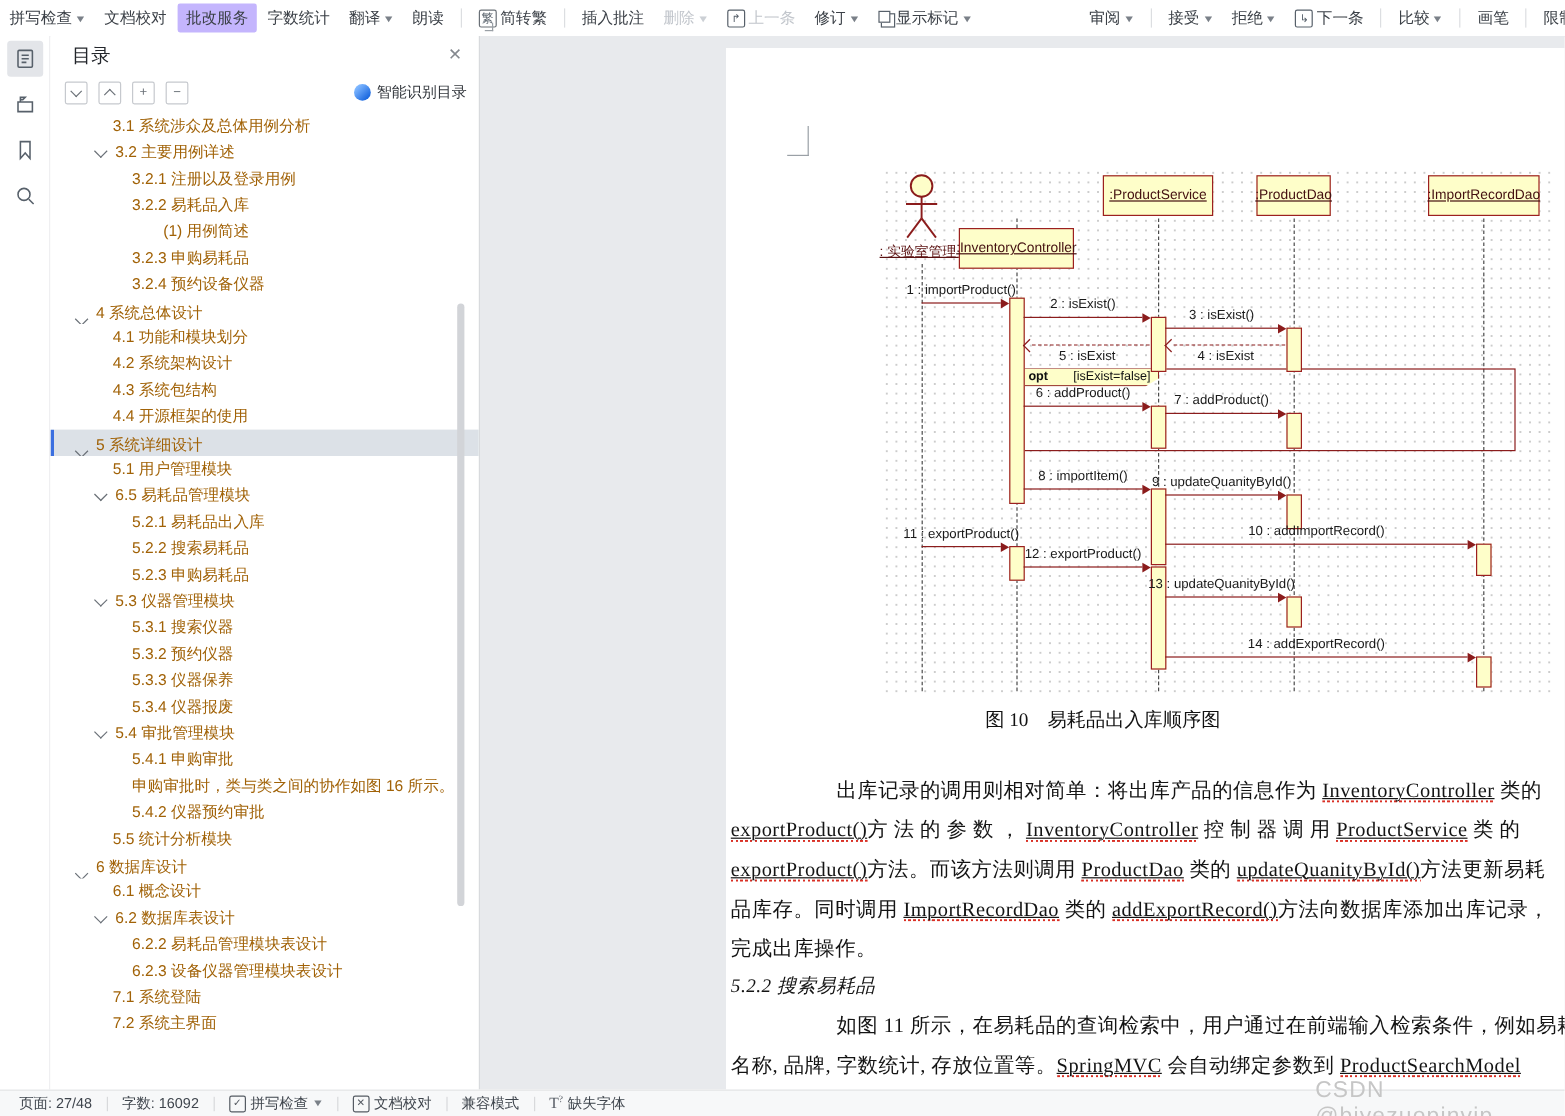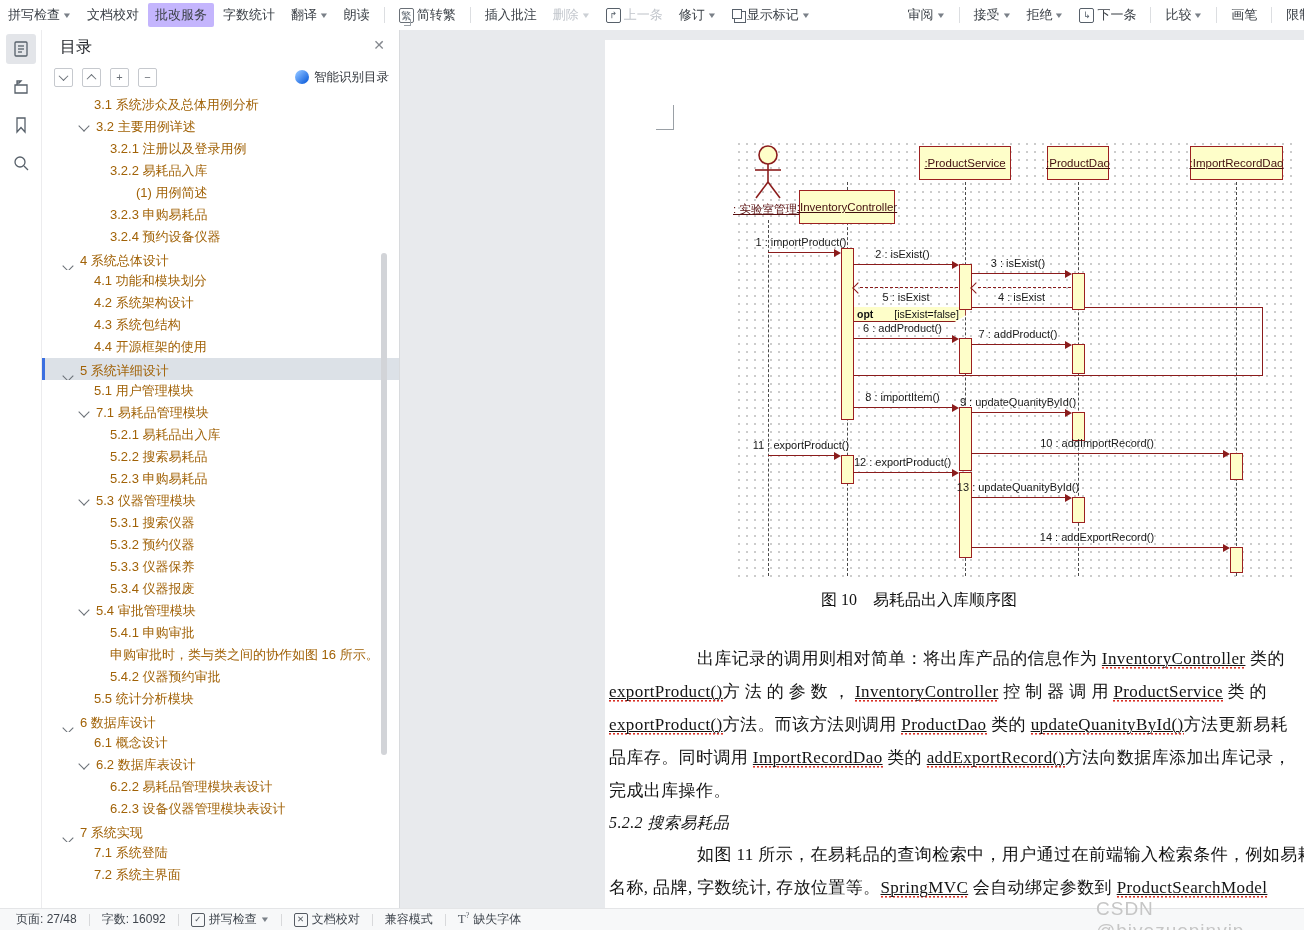--- a/index.html
+++ b/index.html
@@ -265,21 +265,21 @@
         </div>
         <div class="trow lvl0 sel">
           <span class="chev"></span>
           <span class="ttext">5 系统详细设计</span>
         </div>
         <div class="trow lvl2">
           <span class="ttext">5.1 用户管理模块</span>
         </div>
         <div class="trow lvl1">
           <span class="chev"></span>
-          <span class="ttext">7.1 易耗品管理模块</span>
+          <span class="ttext">6.5 易耗品管理模块</span>
         </div>
         <div class="trow lvl3">
           <span class="ttext">5.2.1 易耗品出入库</span>
         </div>
         <div class="trow lvl3">
           <span class="ttext">5.2.2 搜索易耗品</span>
         </div>
         <div class="trow lvl3">
           <span class="ttext">5.2.3 申购易耗品</span>
         </div>
@@ -324,24 +324,20 @@
         </div>
         <div class="trow lvl1">
           <span class="chev"></span>
           <span class="ttext">6.2 数据库表设计</span>
         </div>
         <div class="trow lvl3">
           <span class="ttext">6.2.2 易耗品管理模块表设计</span>
         </div>
         <div class="trow lvl3">
           <span class="ttext">6.2.3 设备仪器管理模块表设计</span>
-        </div>
-        <div class="trow lvl0">
-          <span class="chev"></span>
-          <span class="ttext">7 系统实现</span>
         </div>
         <div class="trow lvl2">
           <span class="ttext">7.1 系统登陆</span>
         </div>
         <div class="trow lvl2">
           <span class="ttext">7.2 系统主界面</span>
         </div>
       </div>
     <div class="toc-scroll"></div>
   </div>

